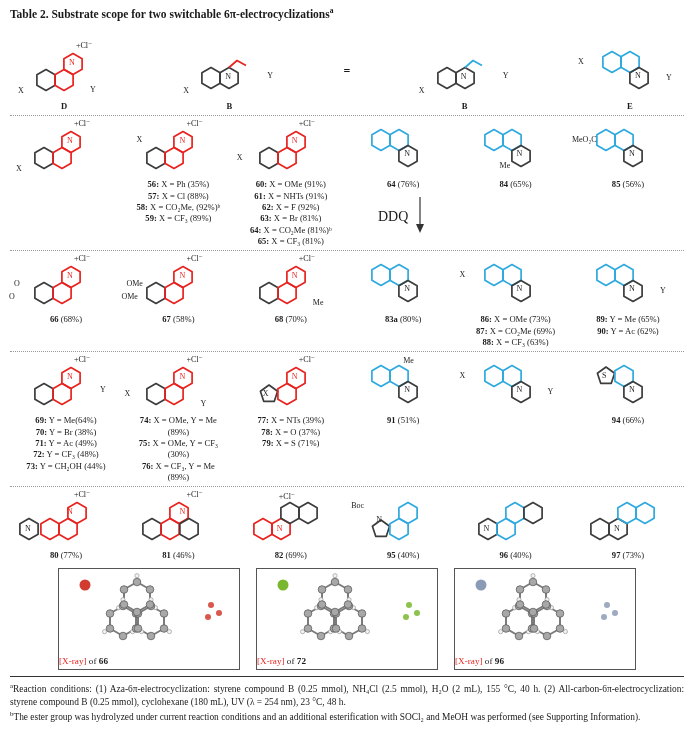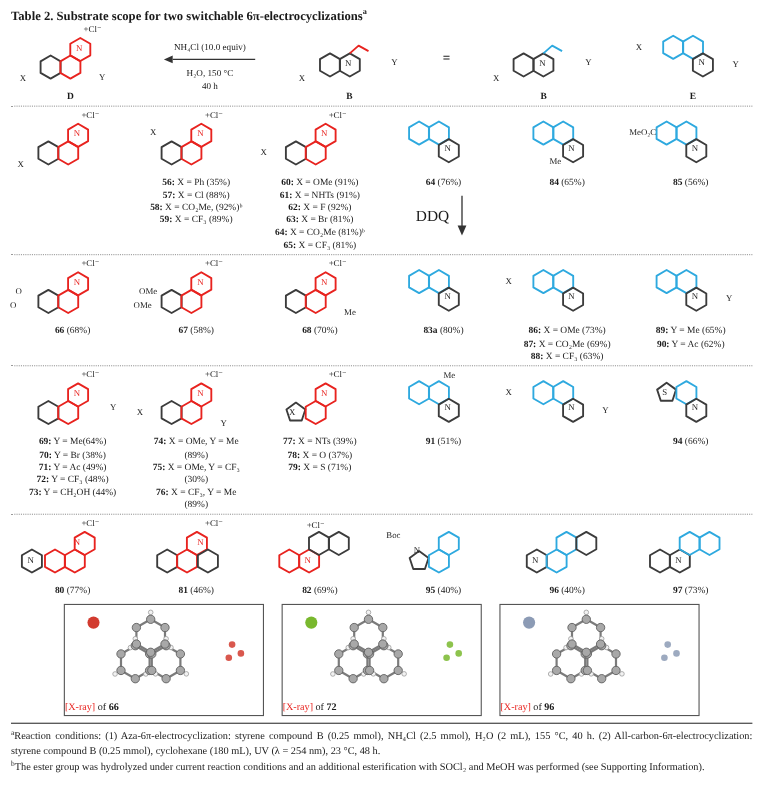--- a/index.html
+++ b/index.html
@@ -1,20 +1,20 @@
 <!DOCTYPE html>
 <html><head>
 <meta charset="utf-8">
 <style>
   *{margin:0;padding:0;box-sizing:border-box}
   html,body{background:#ffffff}
   body{width:694px;height:729px;overflow:hidden;
        font-family:"Liberation Serif","DejaVu Serif",serif;color:#1a1a1a}
   .page{width:694px;height:729px;padding:6px 10px 4px;background:#fff}
-  .title{font-size:11.5px;font-weight:bold;margin-bottom:2px}
+  .title{font-size:11.5px;font-weight:bold;margin-bottom:22px}
   .title sup{font-size:7.5px}
   .srow{display:flex;justify-content:space-between;align-items:flex-start}
   .srow.scheme{align-items:center;margin-bottom:2px;padding:0 2px}
   hr.dotted{border:none;border-top:1.5px dotted #9a9a9a;margin:3px 0 4px}
   .cell{display:flex;flex-direction:column;align-items:center;flex:0 0 auto}
   .struct{position:relative;width:112px;height:58px}
   .scheme .struct{width:104px}
   .struct svg{display:block}
   .an{position:absolute;font-size:8px;line-height:1;white-space:nowrap;color:#222}
   .labels{text-align:center;font-size:8.6px;line-height:1.32;margin-top:1px}
@@ -52,29 +52,20 @@
             <polygon points="61.0,11.5 70.1,16.8 70.1,27.3 61.0,32.5 51.9,27.3 51.9,16.8" fill="none" stroke="#e8231f" stroke-width="1.7" stroke-linejoin="round"></polygon>
           </svg>
           <span class="an" style="left: 64px; top: 0px;">+Cl⁻</span>
           <span class="an" style="left: 57px; top: 17px; color: rgb(232, 35, 31);">N</span>
           <span class="an" style="left: 6px; top: 45px;">X</span>
           <span class="an" style="left: 78px; top: 44px;">Y</span>
         </div>
         <div class="labels">
           <div class="lline"><b>D</b></div>
         </div>
-      </div>
-      <div class="cell acell">
-        <div class="atext">NH₄Cl (10.0 equiv)</div>
-        <div class="asvg"><svg width="86" height="10" viewBox="0 0 86 10">
-            <line x1="9" y1="5" x2="84" y2="5" stroke="#333" stroke-width="1.1"></line>
-            <polygon points="9,1.5 1,5 9,8.5" fill="#333"></polygon>
-          </svg></div>
-        <div class="atext">H₂O, 150 °C</div>
-        <div class="atext">40 h</div>
       </div>
       <div class="cell">
         <div class="struct">
           <svg width="112" height="58" viewBox="0 0 112 58">
             <polygon points="34.0,25.5 43.1,30.8 43.1,41.3 34.0,46.5 24.9,41.3 24.9,30.8" fill="none" stroke="#3c3c3c" stroke-width="1.7" stroke-linejoin="round"></polygon>
             <polygon points="52.0,25.5 61.1,30.8 61.1,41.3 52.0,46.5 42.9,41.3 42.9,30.8" fill="none" stroke="#3c3c3c" stroke-width="1.7" stroke-linejoin="round"></polygon>
             <polyline points="52,25.5 60,18.5 69,23.5" fill="none" stroke="#e8231f" stroke-width="1.7" stroke-linejoin="round"></polyline>
           </svg>
           <span class="an" style="left: 48px; top: 31px;">N</span>
           <span class="an" style="left: 6px; top: 45px;">X</span>

